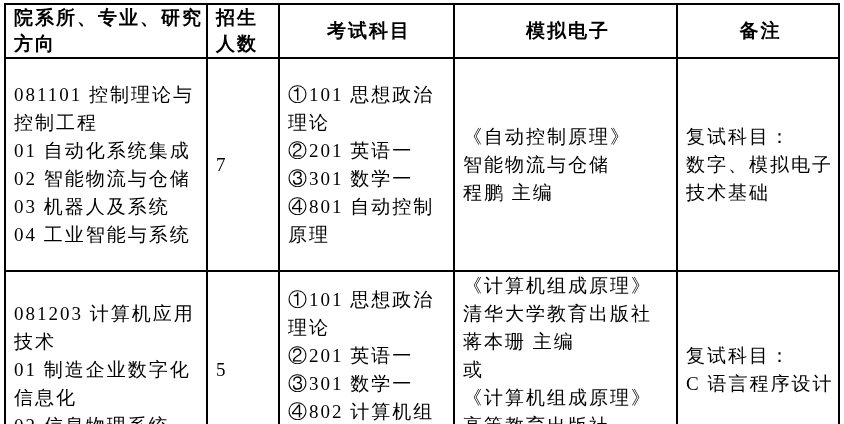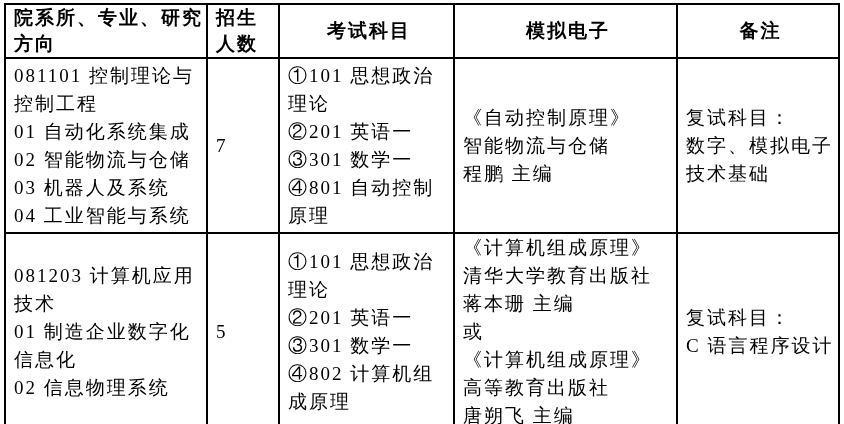--- a/index.html
+++ b/index.html
@@ -30,21 +30,21 @@
     overflow: hidden;
     vertical-align: middle;
     padding: 0 3px 0 8px;
     font-weight: normal;
   }
   .adm th {
     font-weight: bold;
     line-height: 26px;
   }
   .adm tr.hdr { height: 54px; }
-  .adm tr.r1  { height: 175px; }
+  .adm tr.r1  { height: 213px; }
   .adm tr.r2  { height: 189px; }
   .al { text-align: left; }
   .ac { padding: 0; }
   .c3 { padding-left: 10px; margin-top: 23px; }
   .c4 { padding-left: 7px; }
   .c5 { padding-left: 12px; }
   .tight { line-height: 26px; }
 </style>
 </head>
 <body>

